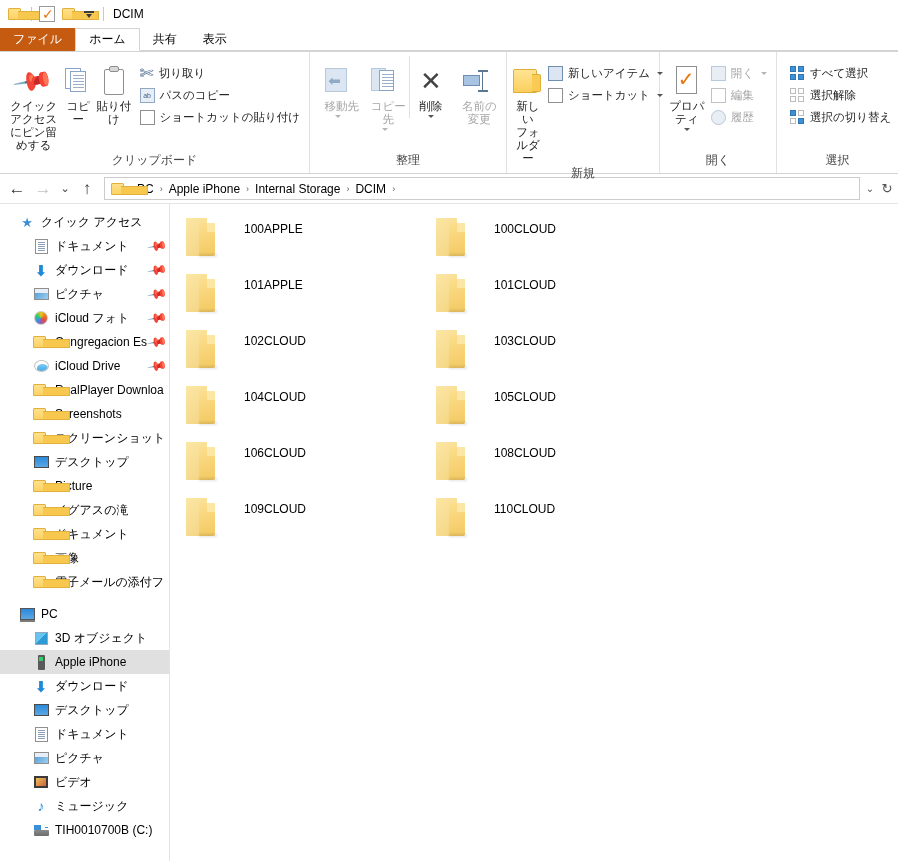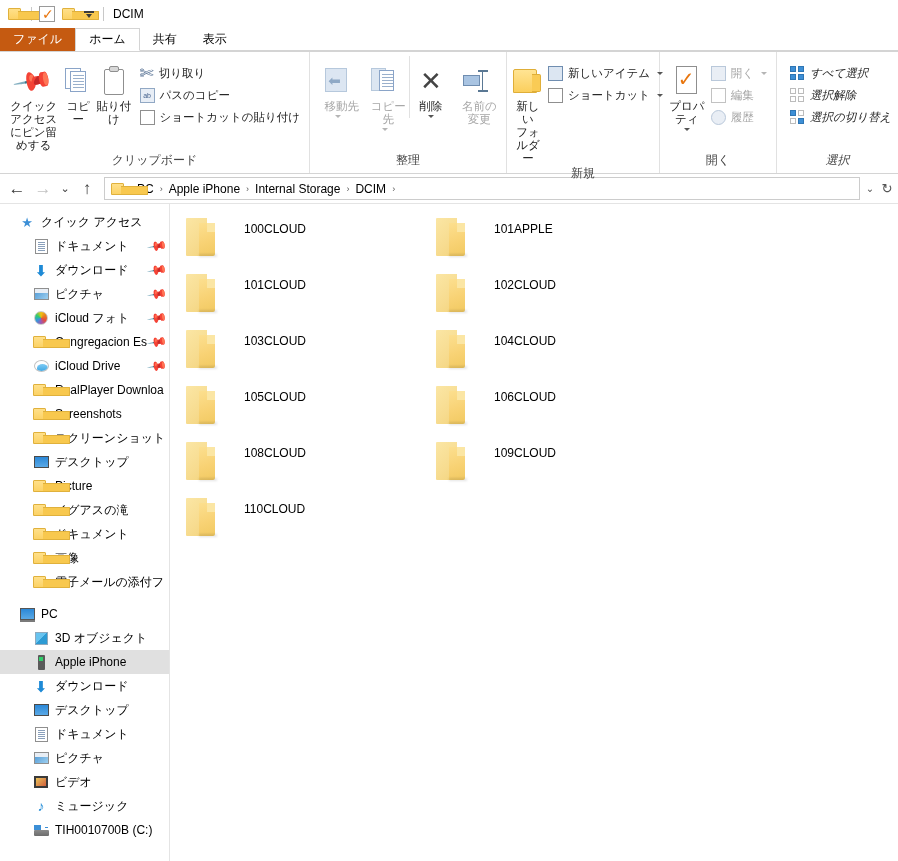--- a/index.html
+++ b/index.html
@@ -133,21 +133,21 @@
     position: relative;
   }
   .rgroup {
     display: flex;
     flex-direction: column;
     justify-content: space-between;
     position: relative;
     padding-top: 4px;
     border-right: 1px solid #e1e1e1;
   }
-  .rgroup:last-child { border-right: none; font-style: italic; }
+  .rgroup:last-child { border-right: none; }
   .rgroup-body {
     display: flex;
     align-items: flex-start;
     flex: 1;
     padding: 0 6px;
   }
   .rgroup-label {
     text-align: center;
     font-size: 12px;
     color: #444;
@@ -893,20 +893,29 @@
   <div class="content">
     <div class="itemgrid">
 
       <div class="fitem">
         <div class="ficon">
             <i class="f-back"></i>
             <i class="f-front"></i>
             <i class="f-notch"></i>
             <i class="f-shadow"></i>
           </div>
+        <div class="flabel">100APPLE</div>
+      </div>
+      <div class="fitem">
+        <div class="ficon">
+            <i class="f-back"></i>
+            <i class="f-front"></i>
+            <i class="f-notch"></i>
+            <i class="f-shadow"></i>
+          </div>
         <div class="flabel">100CLOUD</div>
       </div>
       <div class="fitem">
         <div class="ficon">
             <i class="f-back"></i>
             <i class="f-front"></i>
             <i class="f-notch"></i>
             <i class="f-shadow"></i>
           </div>
         <div class="flabel">101APPLE</div>

